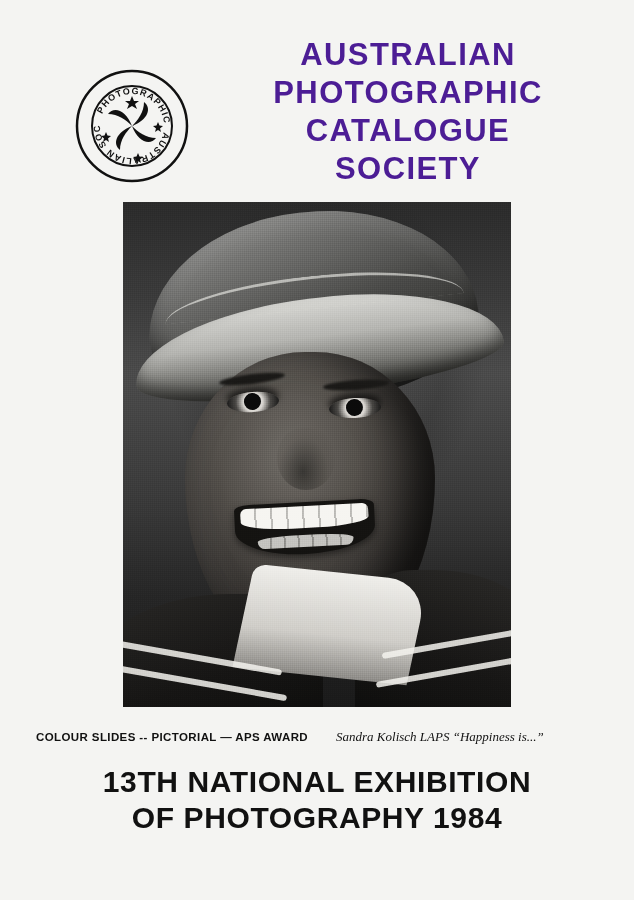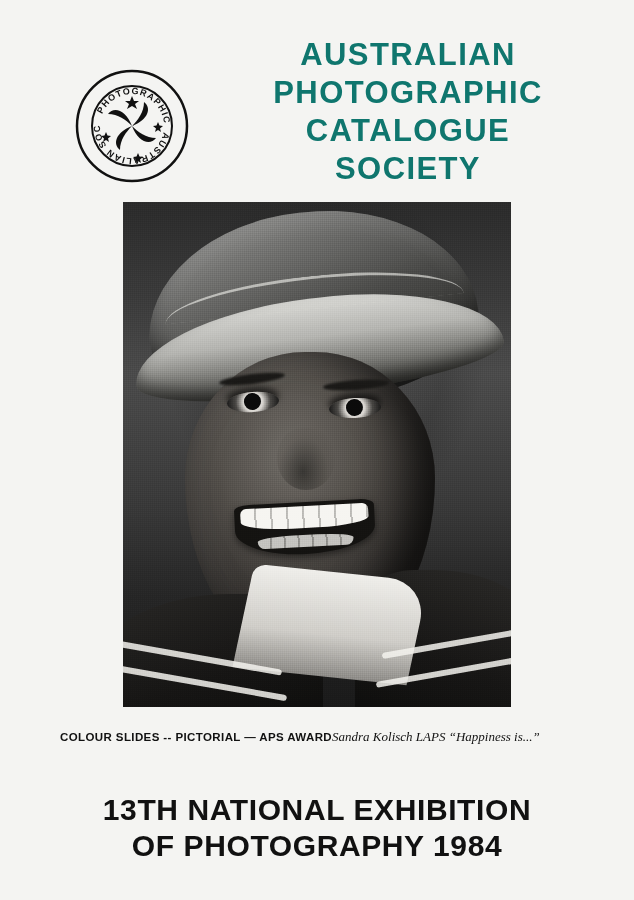--- a/index.html
+++ b/index.html
@@ -48,21 +48,21 @@
     top: 8px;
     width: 400px;
     text-align: center;
   }
   .title-line {
     font-family: "Liberation Sans", sans-serif;
     font-weight: bold;
     font-size: 31px;
     letter-spacing: 1.4px;
     line-height: 38px;
-    color: #0f766e;
+    color: #4c1d95;
     white-space: nowrap;
   }
 
   
   .photo-wrap {
     position: absolute;
     left: 123px;
     top: 202px;
     width: 388px;
     height: 505px;
@@ -236,35 +236,35 @@
     display: flex;
     align-items: baseline;
   }
   .caption-left {
     font-family: "Liberation Sans", sans-serif;
     font-weight: bold;
     font-size: 11.5px;
     letter-spacing: 0.4px;
     color: #111;
     white-space: nowrap;
-    margin-left: 24px;
   }
   .caption-right {
     font-family: "Liberation Serif", serif;
     font-style: italic;
     font-size: 13px;
     color: #111;
+    margin-left: 28px;
     white-space: nowrap;
   }
 
   
   .footer {
     position: absolute;
     left: 0;
-    top: 792px;
+    top: 764px;
     width: 634px;
     text-align: center;
   }
   .footer-line {
     font-family: "Liberation Sans", sans-serif;
     font-weight: bold;
     font-size: 30px;
     letter-spacing: 0.6px;
     line-height: 36px;
     color: #111;

